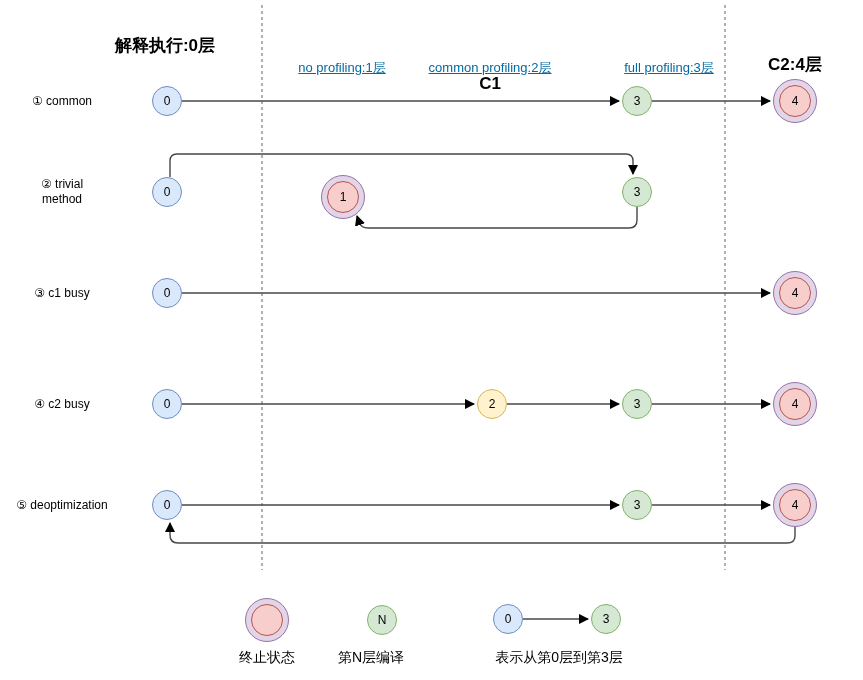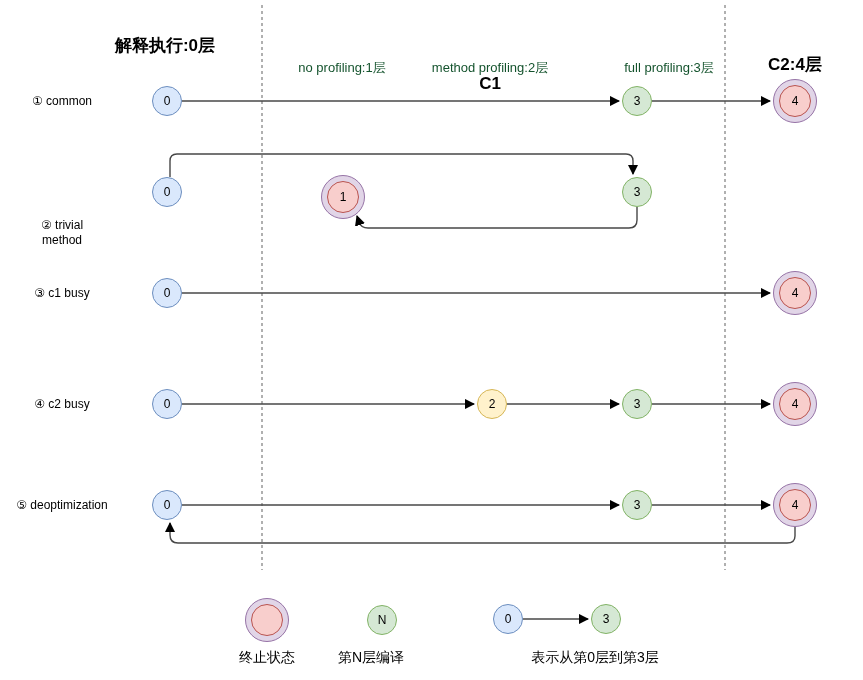--- a/index.html
+++ b/index.html
@@ -4,23 +4,23 @@
 <style>
   html,body { margin:0; padding:0; background:#ffffff; }
   .stage {
     position:relative; width:863px; height:680px; background:#ffffff;
     font-family:"Liberation Sans","DejaVu Sans",sans-serif; color:#000;
     overflow:hidden;
   }
   .wires { position:absolute; left:0; top:0; width:863px; height:680px; }
   .ctr { position:absolute; transform:translate(-50%,-50%); white-space:nowrap; }
   .hdr { font-weight:bold; font-size:17px; }
-  .sub { font-size:13px; color:#14532d; }
+  .sub { font-size:13px; color:#0369a1;text-decoration:underline; }
   .rowlab { font-size:12px; text-align:center; white-space:normal; line-height:1.25; width:130px; }
-  .narrow { width:70px;margin-top:41px; }
+  .narrow { width:70px; }
   .leglab { font-size:14px; }
   .node {
     position:absolute; width:30px; height:30px; border-radius:50%;
     transform:translate(-50%,-50%); display:flex; align-items:center; justify-content:center;
     font-size:12px; box-sizing:border-box; border:1px solid #000;
   }
   .blue   { background:var(--blue-fill);   border-color:var(--blue-stroke); }
   .green  { background:var(--green-fill);  border-color:var(--green-stroke); }
   .yellow { background:var(--yellow-fill); border-color:var(--yellow-stroke); }
   .terminal {
@@ -67,21 +67,21 @@
     <path class="wire" d="M182 505 H619" marker-end="url(#arrow)"></path>
     <path class="wire" d="M652 505 H770" marker-end="url(#arrow)"></path>
     <path class="wire" d="M795 527 V536 Q795 543 787 543 H178 Q170 543 170 535 V523" marker-end="url(#arrow)"></path>
 
     <path class="wire" d="M523 619 H588" marker-end="url(#arrow)"></path>
   </svg>
 
   <div class="ctr hdr" style="left:165px; top:45px;">解释执行:0层</div>
   <div class="ctr hdr" style="left:490px; top:36px;margin-top:48px;">C1</div>
   <div class="ctr sub" style="left:342px; top:68px;">no profiling:1层</div>
-  <div class="ctr sub" style="left:490px; top:68px;">method profiling:2层</div>
+  <div class="ctr sub" style="left:490px; top:68px;">common profiling:2层</div>
   <div class="ctr sub" style="left:669px; top:68px;">full profiling:3层</div>
   <div class="ctr hdr" style="left:795px; top:45px;margin-top:19px;">C2:4层</div>
 
   <div class="ctr rowlab" style="left:62px; top:101px;">① common</div>
   <div class="ctr rowlab narrow" style="left:62px; top:192px;">② trivial method</div>
   <div class="ctr rowlab" style="left:62px; top:293px;">③ c1 busy</div>
   <div class="ctr rowlab" style="left:62px; top:404px;">④ c2 busy</div>
   <div class="ctr rowlab" style="left:62px; top:505px;">⑤ deoptimization</div>
 
   <div class="node blue" style="left:167px; top:101px;">
@@ -153,15 +153,15 @@
       <span>N</span>
     </div>
   <div class="ctr leglab" style="left:371px; top:658px;">第N层编译</div>
 
   <div class="node blue" style="left:508px; top:619px;">
       <span>0</span>
     </div>
   <div class="node green" style="left:606px; top:619px;">
       <span>3</span>
     </div>
-  <div class="ctr leglab" style="left:559px; top:658px;margin-left:36px;">表示从第0层到第3层</div>
+  <div class="ctr leglab" style="left:559px; top:658px;">表示从第0层到第3层</div>
 
 </div>
 
 </body></html>

